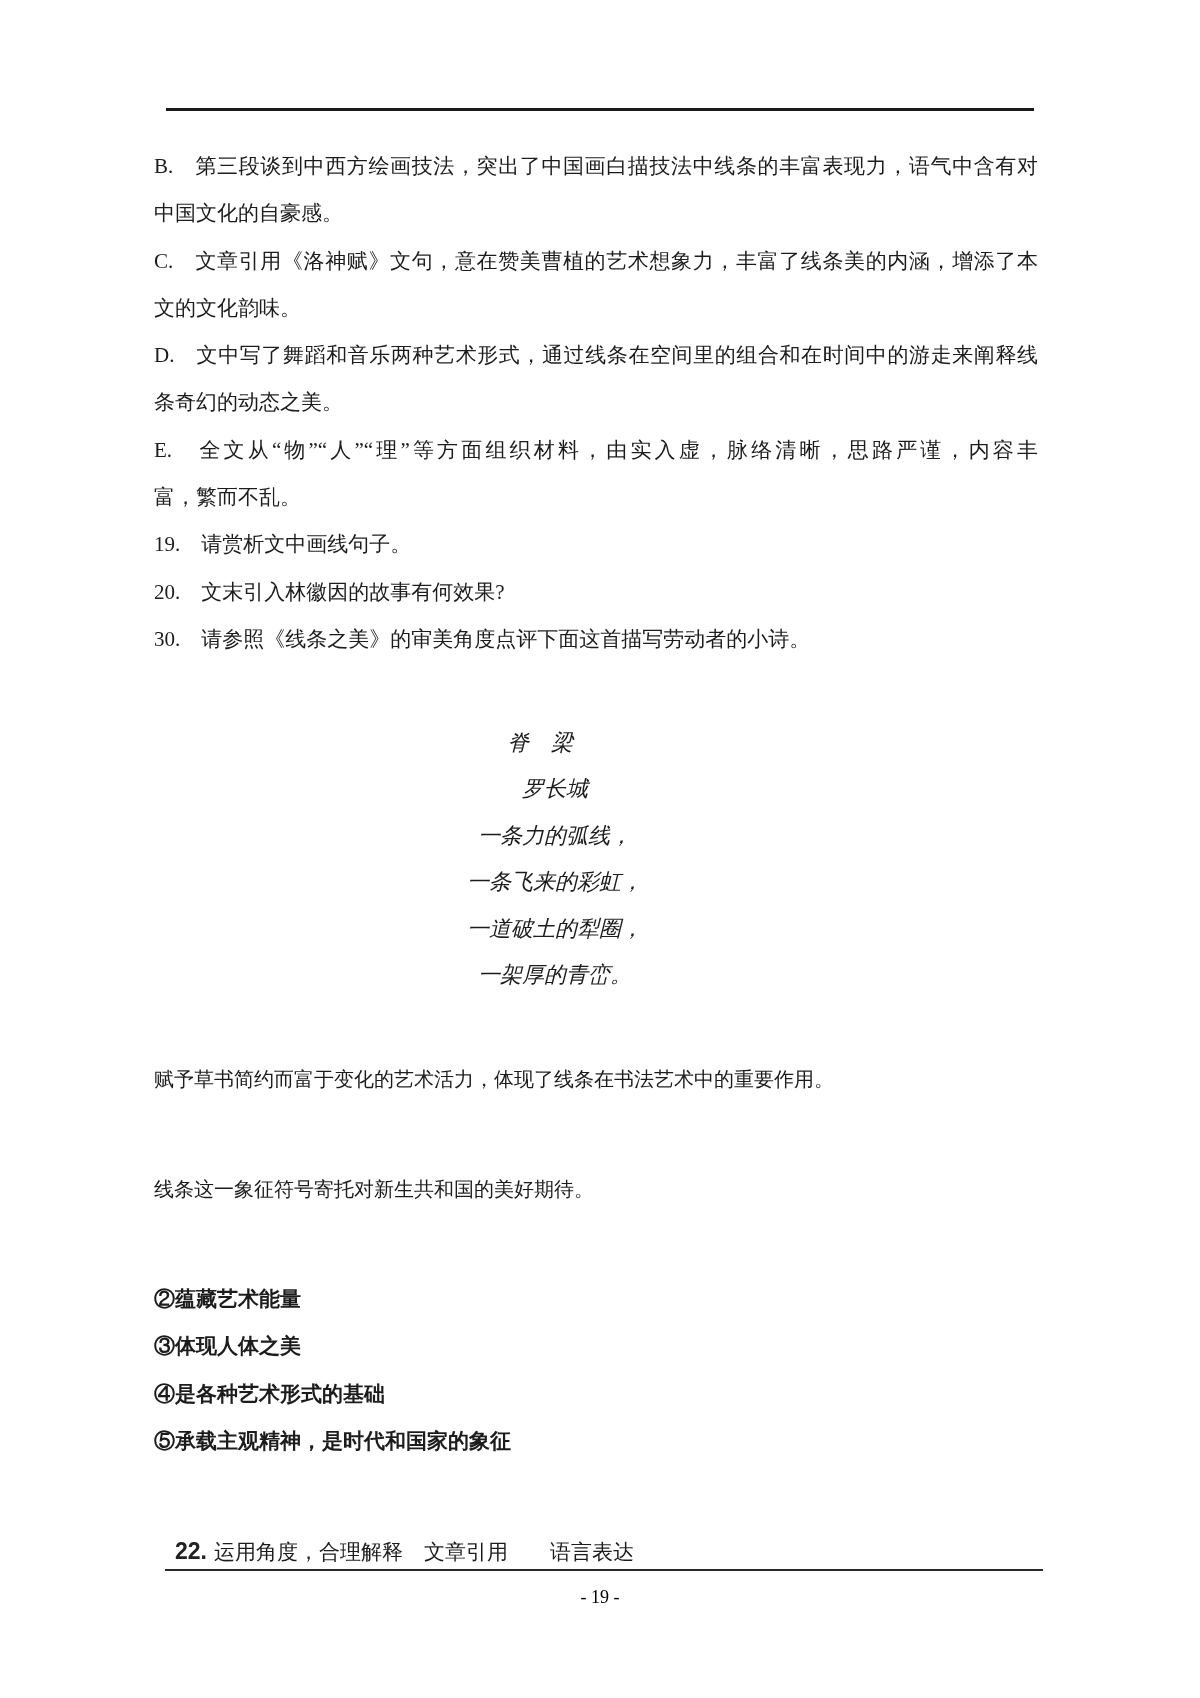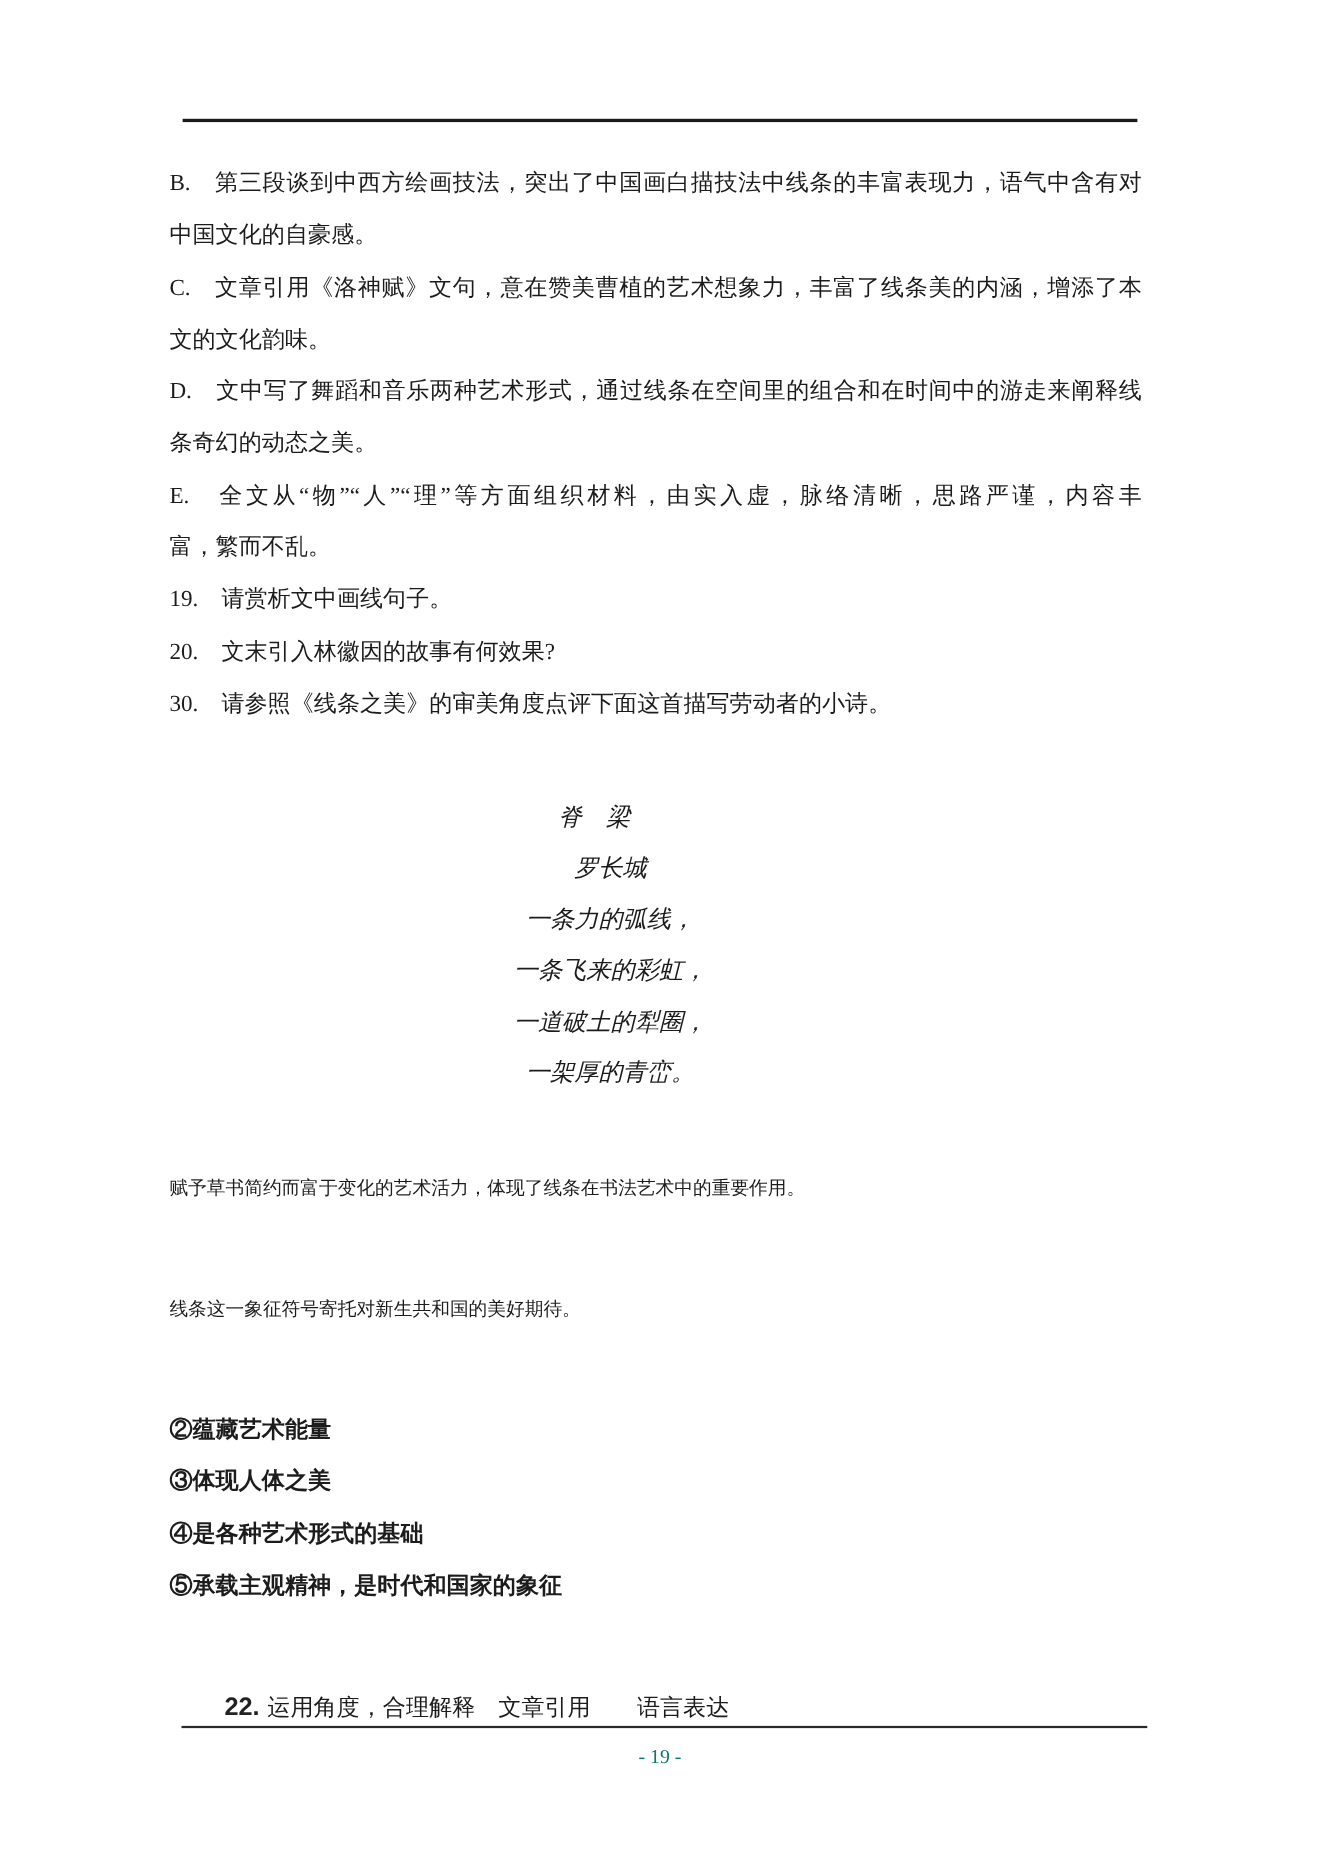--- a/index.html
+++ b/index.html
@@ -68,34 +68,33 @@
   }
   .poem-title {
     margin-right: 112px;
   }
   
   .answers-main {
     position: absolute;
     left: 154px;
     width: 884px;
     top: 997px;
-    font-size: 17px;
+    font-size: 20px;
   }
   .a-line {
     height: 55px;
     line-height: 55px;
     white-space: pre-wrap;
     overflow: hidden;
   }
   .ans-num {
     font-family: "Liberation Sans", "DejaVu Sans", sans-serif;
     font-size: 23px;
     font-weight: 600;
     color: #222222;
-    margin-left: 29px;
   }
   .num-space {
     margin-right: 7px;
   }
   .answer-items {
     position: absolute;
     left: 154px;
     width: 884px;
     top: 1276px;
     font-size: 21px;
@@ -118,21 +117,21 @@
   }
   .page-number {
     position: absolute;
     left: 0;
     width: 1200px;
     top: 1585px;
     height: 24px;
     line-height: 24px;
     text-align: center;
     font-size: 18px;
-    color: #0f766e;
+    color: #000000;
   }
 </style>
 </head>
 <body>
 
 <div class="page">
 
   <div class="rule-top"></div>
 
   <section class="questions">

